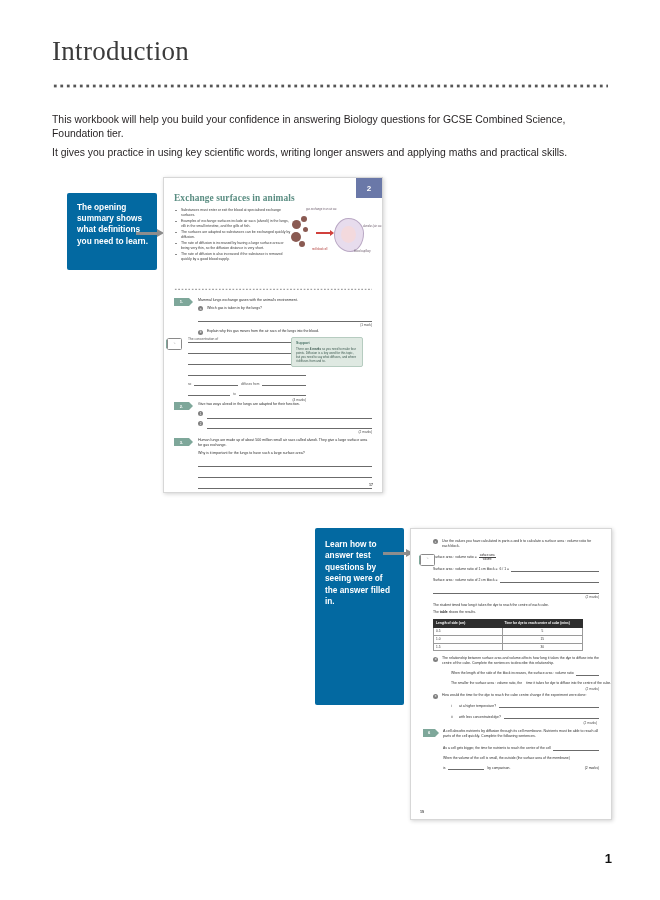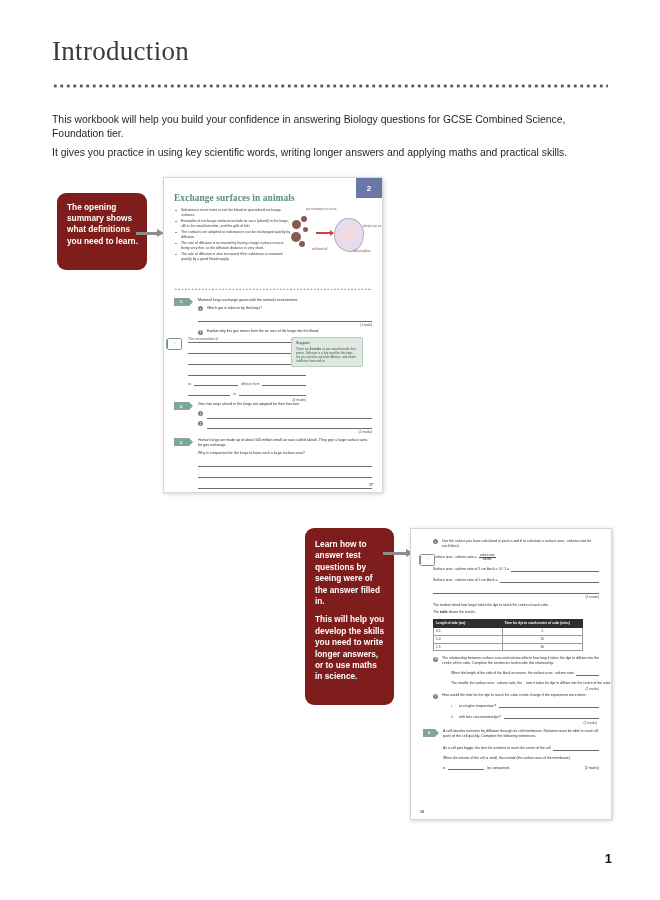--- a/index.html
+++ b/index.html
@@ -30,25 +30,26 @@
   .intro-p{
     position:absolute;left:52px;width:556px;
     font-size:10.4px;line-height:14.2px;color:#231f20;
   }
   .intro-p1{top:113px;}
   .intro-p2{top:146px;}
 
   
   .callout{
     position:absolute;
-    background:#7f1d1d;
-    border-radius:9px;
+    background:#0369a1;
+    border-radius:2px;
     color:#ffffff;
     font-weight:bold;
     box-sizing:border-box;
+    margin-left:10px;
   }
   .callout p{margin:0 0 7px 0;}
   .callout p:last-child{margin-bottom:0;}
   #callout-1{
     left:57px;top:193px;width:90px;height:77px;
     padding:9px 8px 8px 10px;
     font-size:8.3px;line-height:11.2px;
   }
   #callout-2{
     left:305px;top:528px;width:89px;height:177px;
@@ -330,21 +331,20 @@
         <div class="ansline"></div>
 
       </div>
 
       <div class="pg-folio folio-right">17</div>
     </div>
   </div>
 
   <div class="callout" id="callout-2">
     <p>Learn how to answer test questions by seeing were of the answer filled in.</p>
-    <p>This will help you develop the skills you need to write longer answers, or to use maths in science.</p>
   </div>
   <div class="arrow" id="arrow-2">
     <div class="shaft"></div>
       <div class="head"></div>
   </div>
 
   <div class="book-page" id="page-right">
     <div class="pg-inner" style="padding:10px 12px 8px 12px;">
 
       <div class="sub-row" style="margin-left:10px;margin-top:0;">

